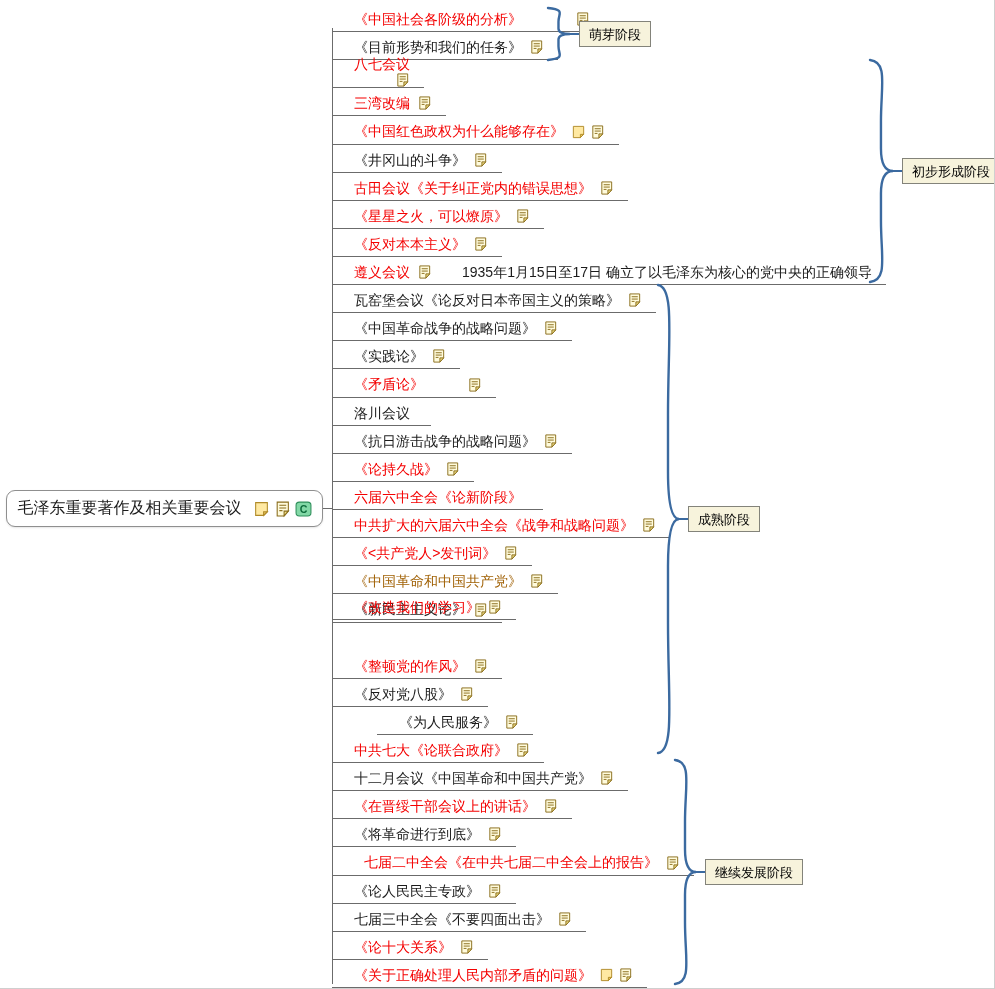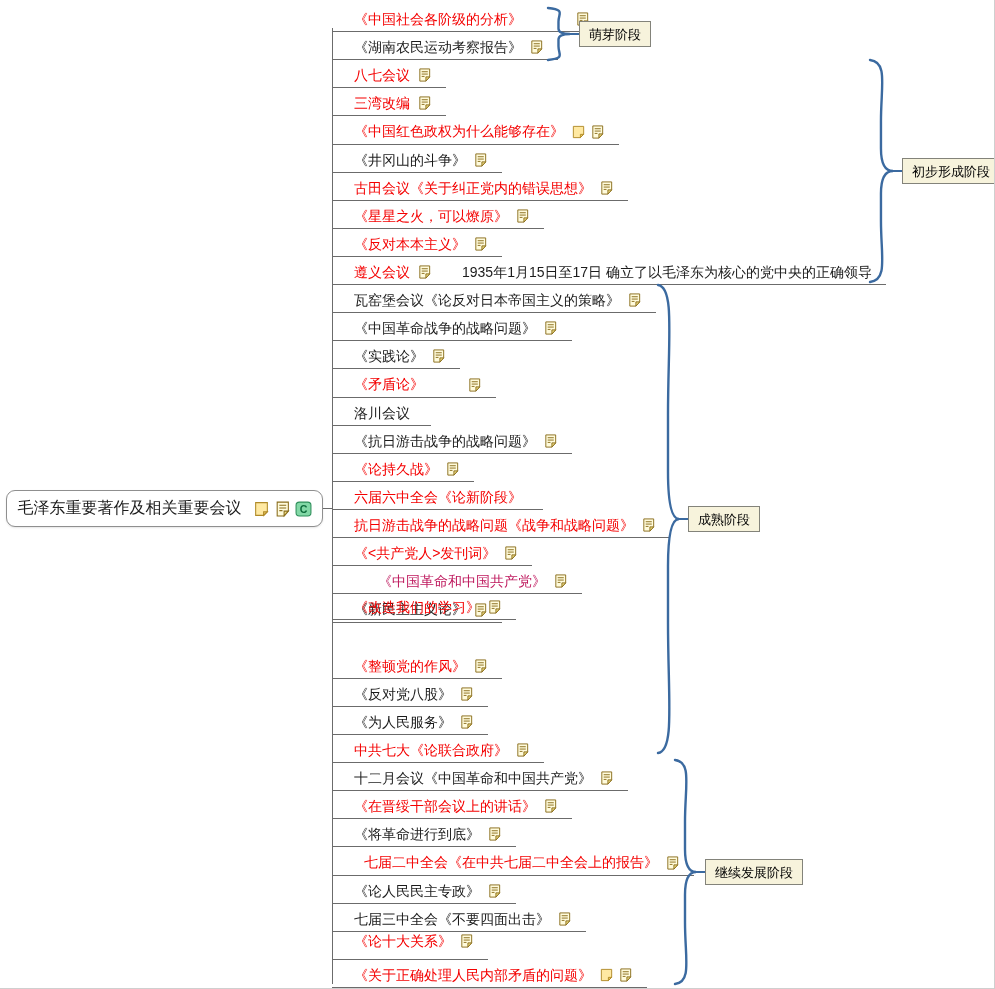--- a/index.html
+++ b/index.html
@@ -61,31 +61,31 @@
     <span class="icons">
           <svg class="ic" viewBox="0 0 16 16">
       <path d="M3 1.5 H13.5 V10 L9.5 14.5 H3 Z" fill="#fffbdc" stroke="#8a6d1c" stroke-width="1"></path>
       <path d="M13.5 10 H9.5 V14.5 Z" fill="#eedd82" stroke="#8a6d1c" stroke-width="1"></path>
       <path d="M5 4.5 H11.5 M5 7 H11.5 M5 9.5 H8" stroke="#8a6d1c" stroke-width="1" fill="none"></path>
     </svg>
         </span>
 
   </div>
       <div class="row" style="top: 28.1px;">
-    <span style="color: rgb(27, 27, 27);">《湖南农民运动考察报告》</span>
-    <span class="icons">
-          <svg class="ic" viewBox="0 0 16 16">
-      <path d="M3 1.5 H13.5 V10 L9.5 14.5 H3 Z" fill="#fffbdc" stroke="#8a6d1c" stroke-width="1"></path>
-      <path d="M13.5 10 H9.5 V14.5 Z" fill="#eedd82" stroke="#8a6d1c" stroke-width="1"></path>
-      <path d="M5 4.5 H11.5 M5 7 H11.5 M5 9.5 H8" stroke="#8a6d1c" stroke-width="1" fill="none"></path>
-    </svg>
-        </span>
-
-  </div>
-      <div class="row" style="top: 56.2px;">
+    <span style="color: rgb(27, 27, 27);">《目前形势和我们的任务》</span>
+    <span class="icons">
+          <svg class="ic" viewBox="0 0 16 16">
+      <path d="M3 1.5 H13.5 V10 L9.5 14.5 H3 Z" fill="#fffbdc" stroke="#8a6d1c" stroke-width="1"></path>
+      <path d="M13.5 10 H9.5 V14.5 Z" fill="#eedd82" stroke="#8a6d1c" stroke-width="1"></path>
+      <path d="M5 4.5 H11.5 M5 7 H11.5 M5 9.5 H8" stroke="#8a6d1c" stroke-width="1" fill="none"></path>
+    </svg>
+        </span>
+
+  </div>
+      <div class="row" style="top: 56.2px; flex-direction: column;">
     <span style="color: rgb(244, 0, 0);">八七会议</span>
     <span class="icons">
           <svg class="ic" viewBox="0 0 16 16">
       <path d="M3 1.5 H13.5 V10 L9.5 14.5 H3 Z" fill="#fffbdc" stroke="#8a6d1c" stroke-width="1"></path>
       <path d="M13.5 10 H9.5 V14.5 Z" fill="#eedd82" stroke="#8a6d1c" stroke-width="1"></path>
       <path d="M5 4.5 H11.5 M5 7 H11.5 M5 9.5 H8" stroke="#8a6d1c" stroke-width="1" fill="none"></path>
     </svg>
         </span>
 
   </div>
@@ -240,21 +240,21 @@
     </svg>
         </span>
 
   </div>
       <div class="row" style="top: 478px;">
     <span style="color: rgb(244, 0, 0);">六届六中全会《论新阶段》</span>
     <span class="icons"></span>
 
   </div>
       <div class="row" style="top: 506.1px;">
-    <span style="color: rgb(244, 0, 0);">抗日游击战争的战略问题《战争和战略问题》</span>
+    <span style="color: rgb(244, 0, 0);">中共扩大的六届六中全会《战争和战略问题》</span>
     <span class="icons">
           <svg class="ic" viewBox="0 0 16 16">
       <path d="M3 1.5 H13.5 V10 L9.5 14.5 H3 Z" fill="#fffbdc" stroke="#8a6d1c" stroke-width="1"></path>
       <path d="M13.5 10 H9.5 V14.5 Z" fill="#eedd82" stroke="#8a6d1c" stroke-width="1"></path>
       <path d="M5 4.5 H11.5 M5 7 H11.5 M5 9.5 H8" stroke="#8a6d1c" stroke-width="1" fill="none"></path>
     </svg>
         </span>
 
   </div>
       <div class="row" style="top: 534.2px;">
@@ -262,21 +262,21 @@
     <span class="icons">
           <svg class="ic" viewBox="0 0 16 16">
       <path d="M3 1.5 H13.5 V10 L9.5 14.5 H3 Z" fill="#fffbdc" stroke="#8a6d1c" stroke-width="1"></path>
       <path d="M13.5 10 H9.5 V14.5 Z" fill="#eedd82" stroke="#8a6d1c" stroke-width="1"></path>
       <path d="M5 4.5 H11.5 M5 7 H11.5 M5 9.5 H8" stroke="#8a6d1c" stroke-width="1" fill="none"></path>
     </svg>
         </span>
 
   </div>
       <div class="row" style="top: 562.4px;">
-    <span style="color: #be185d; margin-left: 24px;">《中国革命和中国共产党》</span>
+    <span style="color: #a16207;">《中国革命和中国共产党》</span>
     <span class="icons">
           <svg class="ic" viewBox="0 0 16 16">
       <path d="M3 1.5 H13.5 V10 L9.5 14.5 H3 Z" fill="#fffbdc" stroke="#8a6d1c" stroke-width="1"></path>
       <path d="M13.5 10 H9.5 V14.5 Z" fill="#eedd82" stroke="#8a6d1c" stroke-width="1"></path>
       <path d="M5 4.5 H11.5 M5 7 H11.5 M5 9.5 H8" stroke="#8a6d1c" stroke-width="1" fill="none"></path>
     </svg>
         </span>
 
   </div>
       <div class="row" style="top: 590.5px;">
@@ -316,21 +316,21 @@
     <span style="color: rgb(27, 27, 27);">《反对党八股》</span>
     <span class="icons">
           <svg class="ic" viewBox="0 0 16 16">
       <path d="M3 1.5 H13.5 V10 L9.5 14.5 H3 Z" fill="#fffbdc" stroke="#8a6d1c" stroke-width="1"></path>
       <path d="M13.5 10 H9.5 V14.5 Z" fill="#eedd82" stroke="#8a6d1c" stroke-width="1"></path>
       <path d="M5 4.5 H11.5 M5 7 H11.5 M5 9.5 H8" stroke="#8a6d1c" stroke-width="1" fill="none"></path>
     </svg>
         </span>
 
   </div>
-      <div class="row" style="top: 702.9px;">
+      <div class="row" style="top: 702.9px; margin-left: 45px;">
     <span style="color: rgb(27, 27, 27);">《为人民服务》</span>
     <span class="icons">
           <svg class="ic" viewBox="0 0 16 16">
       <path d="M3 1.5 H13.5 V10 L9.5 14.5 H3 Z" fill="#fffbdc" stroke="#8a6d1c" stroke-width="1"></path>
       <path d="M13.5 10 H9.5 V14.5 Z" fill="#eedd82" stroke="#8a6d1c" stroke-width="1"></path>
       <path d="M5 4.5 H11.5 M5 7 H11.5 M5 9.5 H8" stroke="#8a6d1c" stroke-width="1" fill="none"></path>
     </svg>
         </span>
 
   </div>
@@ -404,21 +404,21 @@
     <span style="color: rgb(27, 27, 27);">七届三中全会《不要四面出击》</span>
     <span class="icons">
           <svg class="ic" viewBox="0 0 16 16">
       <path d="M3 1.5 H13.5 V10 L9.5 14.5 H3 Z" fill="#fffbdc" stroke="#8a6d1c" stroke-width="1"></path>
       <path d="M13.5 10 H9.5 V14.5 Z" fill="#eedd82" stroke="#8a6d1c" stroke-width="1"></path>
       <path d="M5 4.5 H11.5 M5 7 H11.5 M5 9.5 H8" stroke="#8a6d1c" stroke-width="1" fill="none"></path>
     </svg>
         </span>
 
   </div>
-      <div class="row" style="top: 927.9px; align-items: center;">
+      <div class="row" style="top: 927.9px;">
     <span style="color: rgb(244, 0, 0);">《论十大关系》</span>
     <span class="icons">
           <svg class="ic" viewBox="0 0 16 16">
       <path d="M3 1.5 H13.5 V10 L9.5 14.5 H3 Z" fill="#fffbdc" stroke="#8a6d1c" stroke-width="1"></path>
       <path d="M13.5 10 H9.5 V14.5 Z" fill="#eedd82" stroke="#8a6d1c" stroke-width="1"></path>
       <path d="M5 4.5 H11.5 M5 7 H11.5 M5 9.5 H8" stroke="#8a6d1c" stroke-width="1" fill="none"></path>
     </svg>
         </span>
 
   </div>

